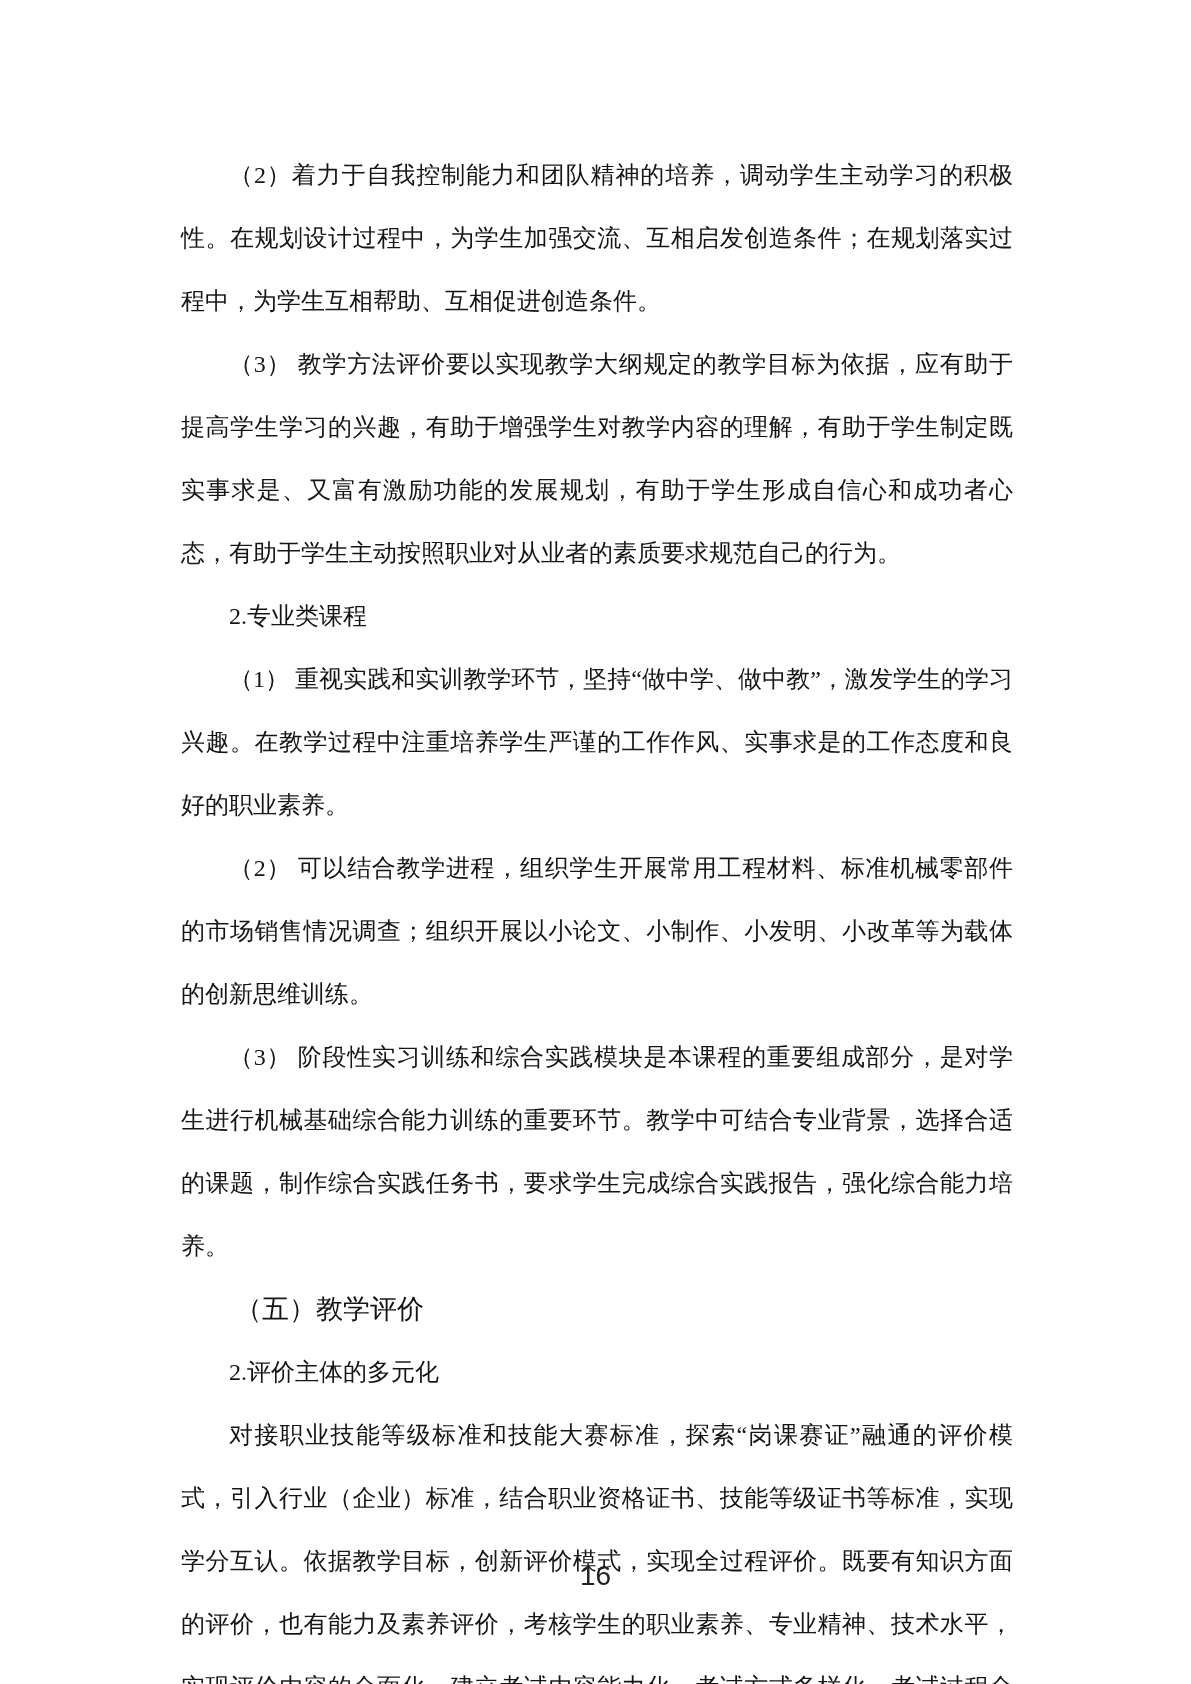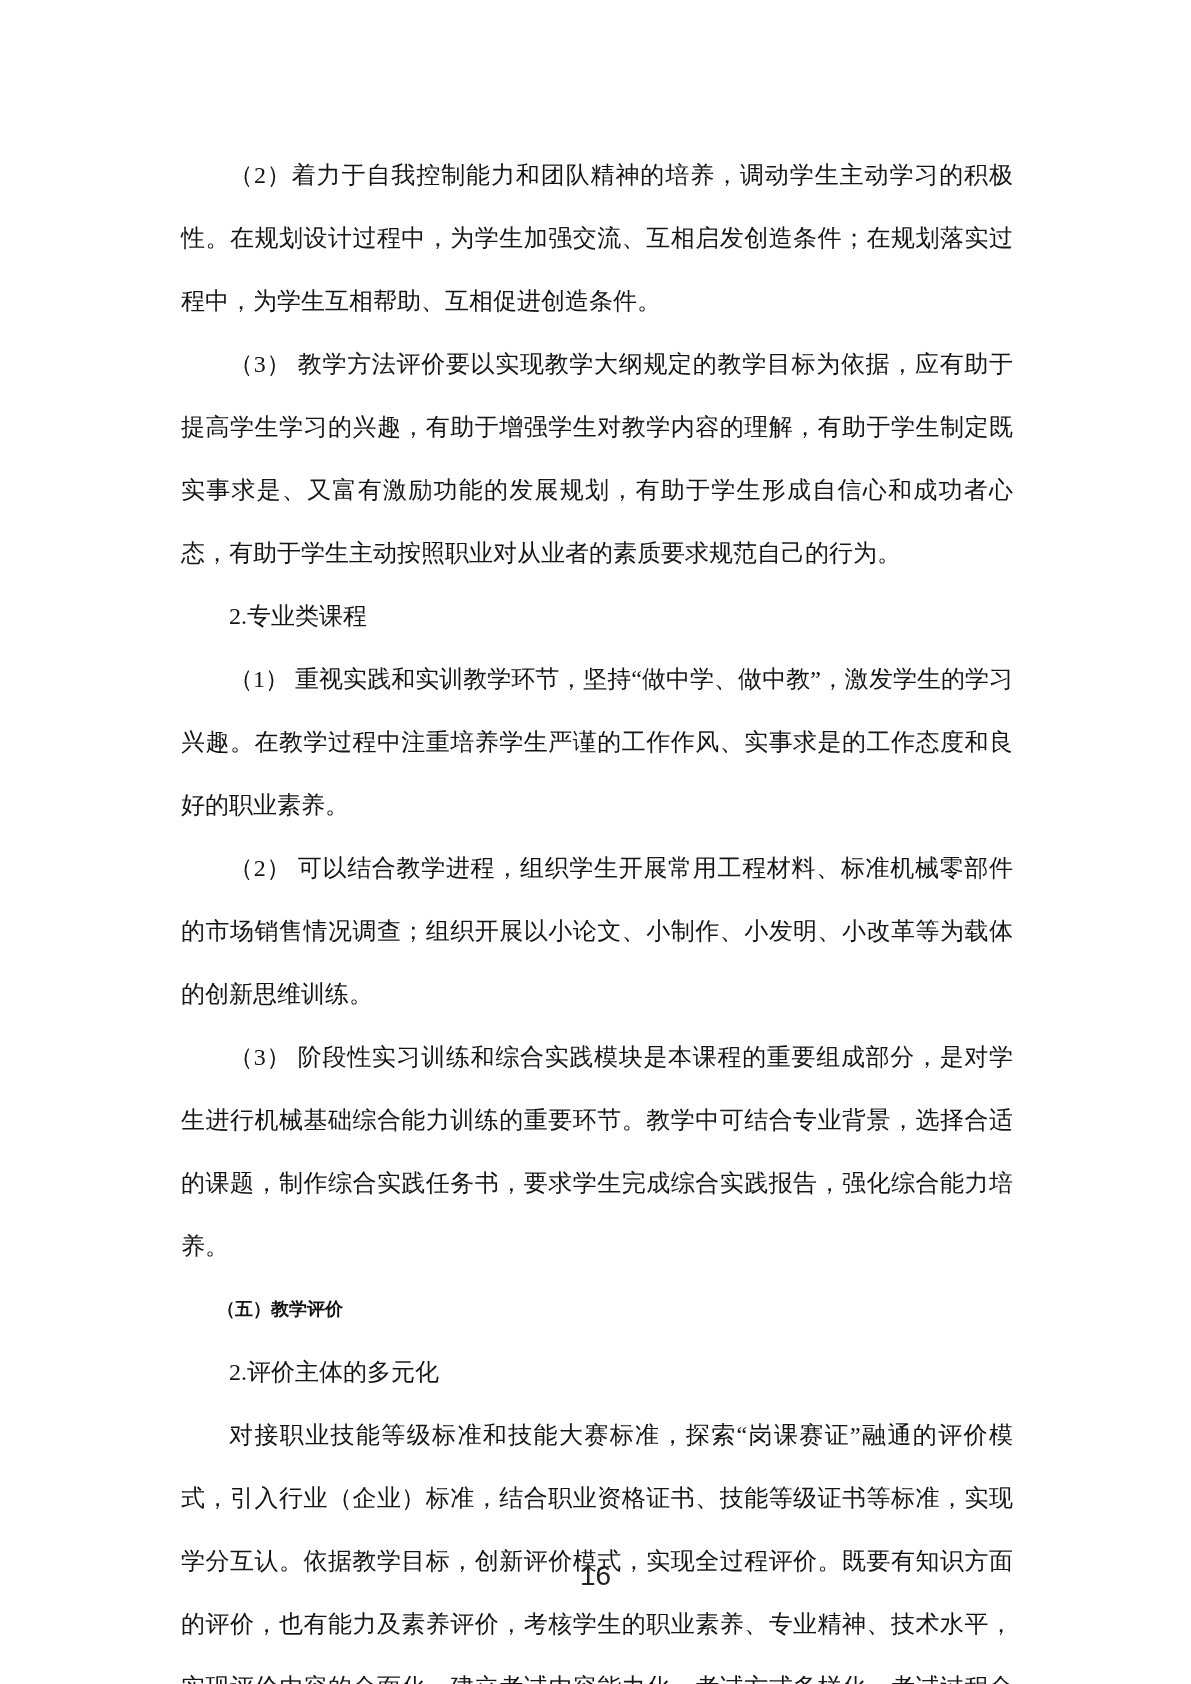--- a/index.html
+++ b/index.html
@@ -25,22 +25,22 @@
     line-height: 63px;
     text-align: justify;
     text-justify: inter-ideograph;
   }
   .content p {
     margin: 0;
     padding: 0;
     text-indent: 2em;
   }
   .content p.heading {
-    font-weight: bold;
-    font-size: 18px;
+    font-weight: normal;
+    font-size: 27px;
   }
   .content p.subheading {
     
   }
   .footer {
     position: absolute;
     top: 1560px;
     left: 0;
     width: 100%;
     text-align: center;

